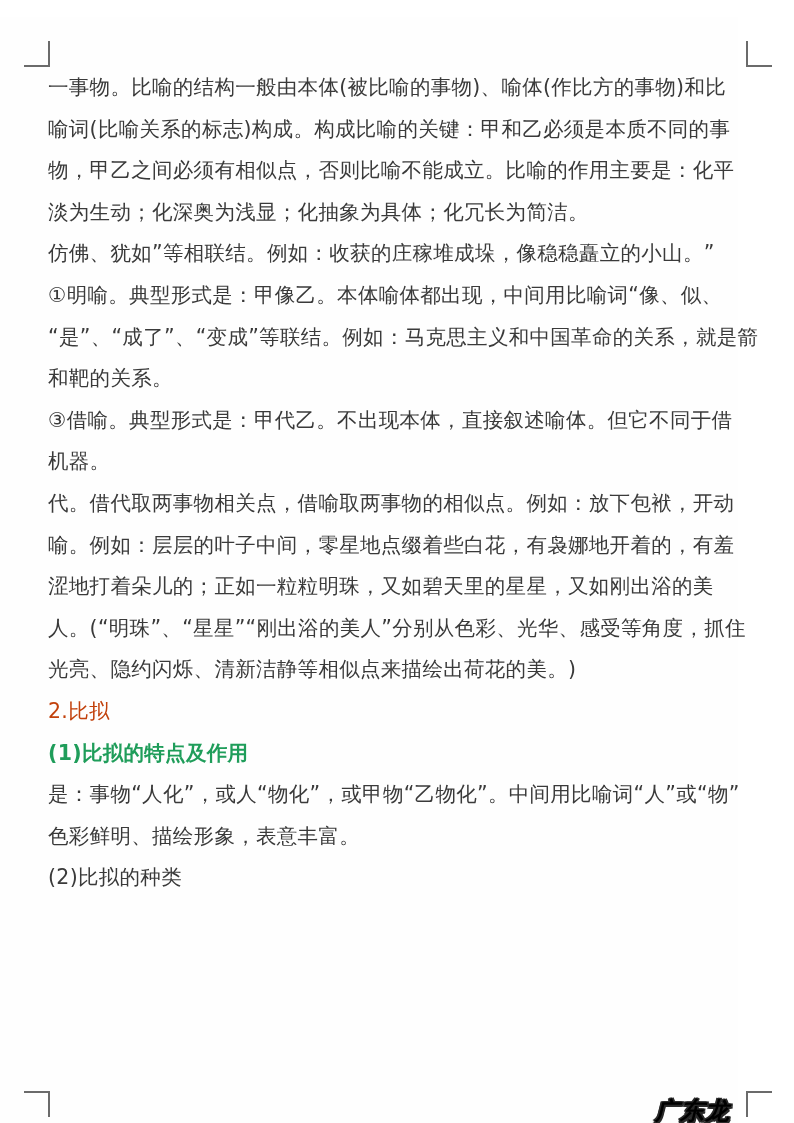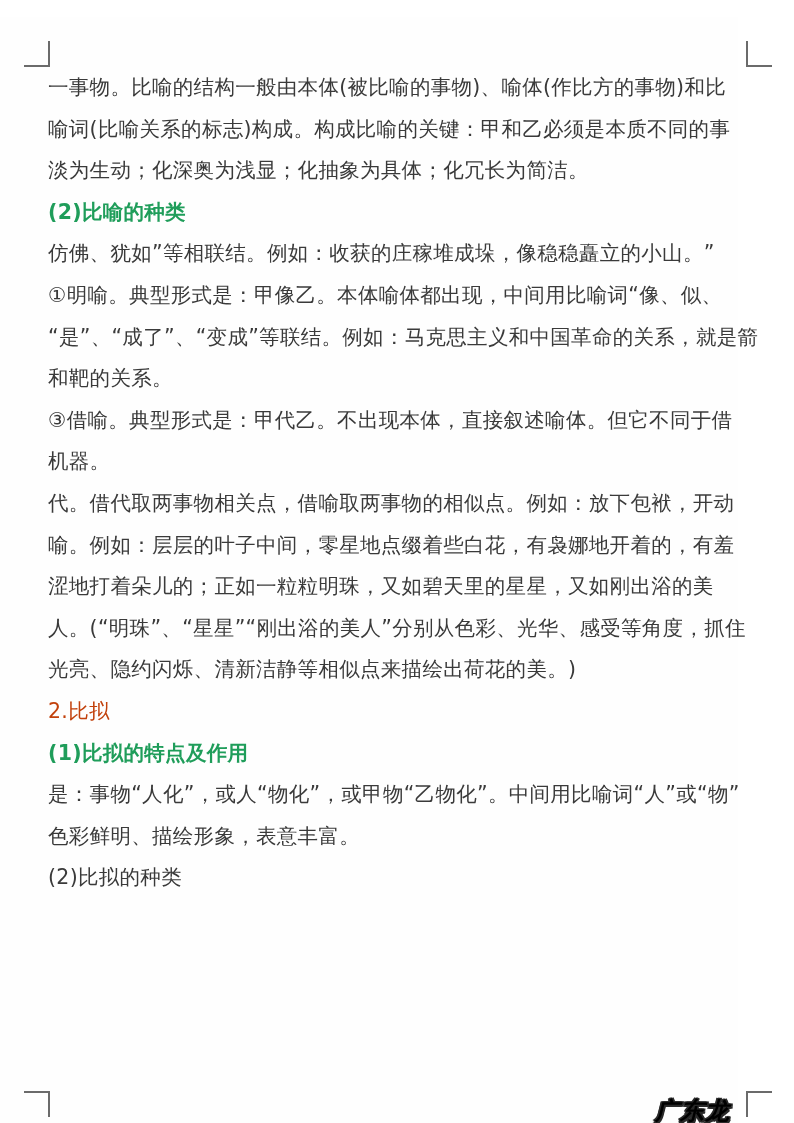--- a/index.html
+++ b/index.html
@@ -76,22 +76,22 @@
 
 <div class="page">
   <div class="corner tl"></div>
   <div class="corner tr"></div>
   <div class="corner bl"></div>
   <div class="corner br"></div>
 
   <div class="content">
     <div class="line">一事物。比喻的结构一般由本体(被比喻的事物)、喻体(作比方的事物)和比</div>
     <div class="line">喻词(比喻关系的标志)构成。构成比喻的关键：甲和乙必须是本质不同的事</div>
+    <div class="line">物，甲乙之间必须有相似点，否则比喻不能成立。比喻的作用主要是：化平</div>
     <div class="line">淡为生动；化深奥为浅显；化抽象为具体；化冗长为简洁。</div>
-    <div class="line h-green">(2)比喻的种类</div>
     <div class="line">仿佛、犹如”等相联结。例如：收获的庄稼堆成垛，像稳稳矗立的小山。”</div>
     <div class="line">①明喻。典型形式是：甲像乙。本体喻体都出现，中间用比喻词“像、似、</div>
     <div class="line">“是”、“成了”、“变成”等联结。例如：马克思主义和中国革命的关系，就是箭</div>
     <div class="line">和靶的关系。</div>
     <div class="line">③借喻。典型形式是：甲代乙。不出现本体，直接叙述喻体。但它不同于借</div>
     <div class="line">机器。</div>
     <div class="line">代。借代取两事物相关点，借喻取两事物的相似点。例如：放下包袱，开动</div>
     <div class="line">喻。例如：层层的叶子中间，零星地点缀着些白花，有袅娜地开着的，有羞</div>
     <div class="line">涩地打着朵儿的；正如一粒粒明珠，又如碧天里的星星，又如刚出浴的美</div>
     <div class="line">人。(“明珠”、“星星”“刚出浴的美人”分别从色彩、光华、感受等角度，抓住</div>

